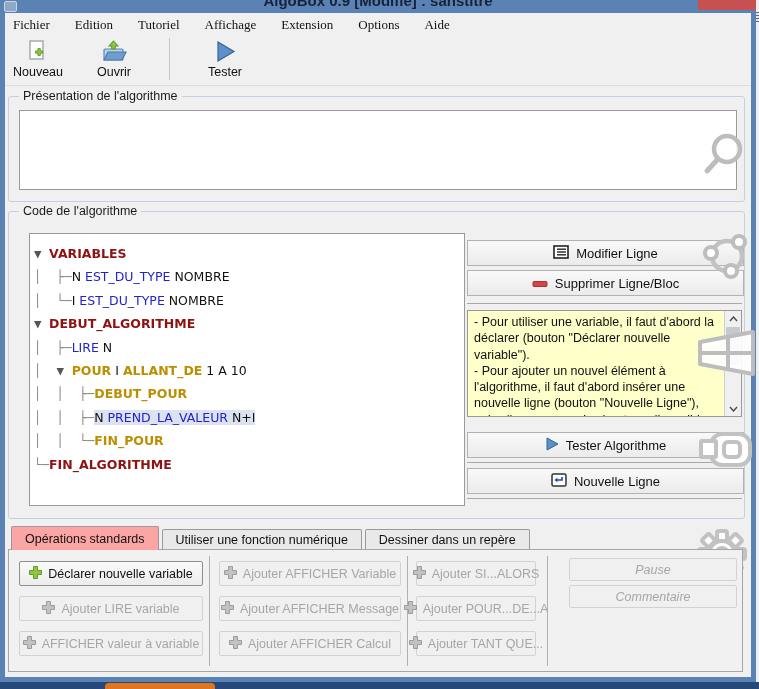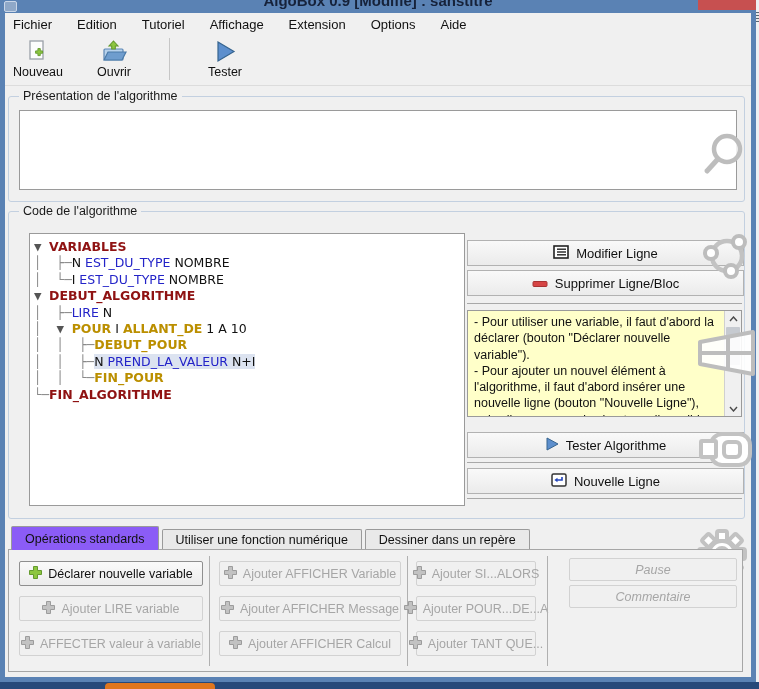--- a/index.html
+++ b/index.html
@@ -18,40 +18,40 @@
   #right-strip{position:absolute;left:756px;top:0;width:3px;height:689px;background:#eef0f2;}
   #mini-stripes{position:absolute;left:756px;top:12px;width:3px;height:10px;
     background:repeating-linear-gradient(to bottom,#5a6570 0 1px,#e8e8e8 1px 3px);}
 
   
   #desktop-strip{position:absolute;left:0;top:682px;width:759px;height:7px;background:#27497a;}
   #orange-shape{position:absolute;left:105px;top:683px;width:110px;height:6px;background:#e0761e;border-radius:4px 4px 0 0;}
 
   
   #menubar{position:absolute;left:0;top:0;height:23px;display:flex;align-items:center;padding-left:8px;gap:25px;font-size:13px;color:#111;}
-  .menu-item{cursor:default;}
+  .menu-item{cursor:default;font-family:Liberation Serif, serif;}
 
   
   #toolbar{position:absolute;left:0;top:23px;height:49px;display:flex;align-items:flex-start;padding-left:6px;gap:22px;}
   .tool-btn{width:54px;height:46px;display:flex;flex-direction:column;align-items:center;justify-content:flex-start;gap:1px;padding-top:2px;}
   .tool-btn .ticon{height:26px;display:flex;align-items:center;justify-content:center;}
   .tool-btn .tlabel{font-size:12.5px;color:#111;}
   .tool-sep{width:1px;height:42px;background:#c6c6c6;margin:2px 6px 0 6px;}
   #toolbar-line{position:absolute;left:0;top:72px;width:746px;height:1px;background:#dcdcdc;}
 
   
   .groupbox{position:absolute;border:1px solid #c3d0e0;border-radius:3px;}
   .group-label{position:absolute;left:10px;top:-8px;background:#f0f0f0;padding:0 4px;font-size:12.5px;color:#1a1a1a;}
   #pres-group{left:3px;top:83px;width:735px;height:104px;}
   #pres-text{position:absolute;left:10px;top:13px;width:716px;height:78px;background:#fff;border:1px solid #9a9a9a;font-size:12.5px;}
   #code-group{left:3px;top:198px;width:735px;height:306px;}
 
   
   #tree-box{position:absolute;left:20px;top:21px;width:430px;height:266px;background:#fff;border:1px solid #9a9a9a;overflow:hidden;padding:5px 0 0 4px;}
-  .tree-row{line-height:16.4px;font-size:12.5px;white-space:pre;}
+  .tree-row{line-height:16.4px;font-size:12.5px;white-space:pre;margin-top:7px;}
   .tree-prefix{font-family:"DejaVu Sans Mono",monospace;color:#8a8a8a;}
   .tree-prefix .expander{color:#555;}
   .segs{font-family:"DejaVu Sans",sans-serif;}
   .segs.sel{background:#dce3f0;}
   .seg-block{color:#8f1212;font-weight:bold;}
   .seg-cmd{color:#2323c8;}
   .seg-loop{color:#bb8f00;font-weight:bold;}
   .seg-plain{color:#111;}
 
   
@@ -68,21 +68,21 @@
   #help-text{position:absolute;left:0;top:0;right:17px;bottom:0;padding:3px 4px 0 6px;font-size:12.5px;line-height:16.3px;color:#111;white-space:pre-wrap;overflow:hidden;}
   #help-scrollbar{position:absolute;right:0;top:0;width:17px;height:100%;background:#f0f0f0;border-left:1px solid #d0d0d0;box-sizing:border-box;}
   .scroll-arrow{position:absolute;left:0;width:16px;height:15px;display:flex;align-items:center;justify-content:center;background:#f0f0f0;}
   #scroll-up{top:0;} #scroll-down{bottom:0;}
   #scroll-thumb{position:absolute;left:1px;top:16px;width:14px;height:38px;background:#c6cad0;border-radius:1px;}
 
   
   #tabs{position:absolute;left:6px;top:514px;height:23px;display:flex;align-items:flex-end;gap:3px;}
   .tab{height:20px;display:flex;align-items:center;padding:0 13px;font-size:12.5px;color:#111;
     background:#e9e9e9;border:1px solid #9a9a9a;border-bottom:none;border-radius:2px 2px 0 0;}
-  .tab.active{height:23px;background:#8b5cf6;position:relative;z-index:3;margin-top:38px;}
+  .tab.active{height:23px;background:#fca5a5;position:relative;z-index:3;margin-top:38px;}
 
   
   #tab-panel{position:absolute;left:3px;top:536px;width:735px;height:123px;background:#f1f1f1;border:1px solid #a6a6a6;box-sizing:border-box;z-index:2;}
   .action-col{position:absolute;display:flex;flex-direction:column;}
   #col-1{left:10px;top:11px;width:184px;gap:10px;}
   #col-2{left:210px;top:11px;width:182px;gap:10px;}
   #col-3{left:407px;top:11px;width:120px;gap:10px;}
   #col-4{left:560px;top:8px;width:168px;gap:4px;}
   .vdiv{position:absolute;top:6px;width:1px;height:110px;background:#b0b0b0;}
   #vdiv-1{left:200px;} #vdiv-2{left:398px;} #vdiv-3{left:538px;}
@@ -257,21 +257,21 @@
             <div class="action-btn disabled">
               <span><svg width="13" height="13" viewBox="0 0 13 13">
                   <path d="M4.5,0.5 h4 v4 h4 v4 h-4 v4 h-4 v-4 h-4 v-4 h4 Z" fill="#c2c2c2" stroke="#9c9c9c" stroke-width="1" stroke-linejoin="round"></path>
                 </svg></span>
               <span>Ajouter LIRE variable</span>
             </div>
             <div class="action-btn disabled">
               <span><svg width="13" height="13" viewBox="0 0 13 13">
                   <path d="M4.5,0.5 h4 v4 h4 v4 h-4 v4 h-4 v-4 h-4 v-4 h4 Z" fill="#c2c2c2" stroke="#9c9c9c" stroke-width="1" stroke-linejoin="round"></path>
                 </svg></span>
-              <span>AFFECTER valeur à variable</span>
+              <span>AFFICHER valeur à variable</span>
             </div>
           </div>
         <div id="vdiv-1" class="vdiv"></div>
         <div id="col-2" class="action-col">
             <div class="action-btn disabled">
               <span><svg width="13" height="13" viewBox="0 0 13 13">
                   <path d="M4.5,0.5 h4 v4 h4 v4 h-4 v4 h-4 v-4 h-4 v-4 h4 Z" fill="#c2c2c2" stroke="#9c9c9c" stroke-width="1" stroke-linejoin="round"></path>
                 </svg></span>
               <span>Ajouter AFFICHER Variable</span>
             </div>

